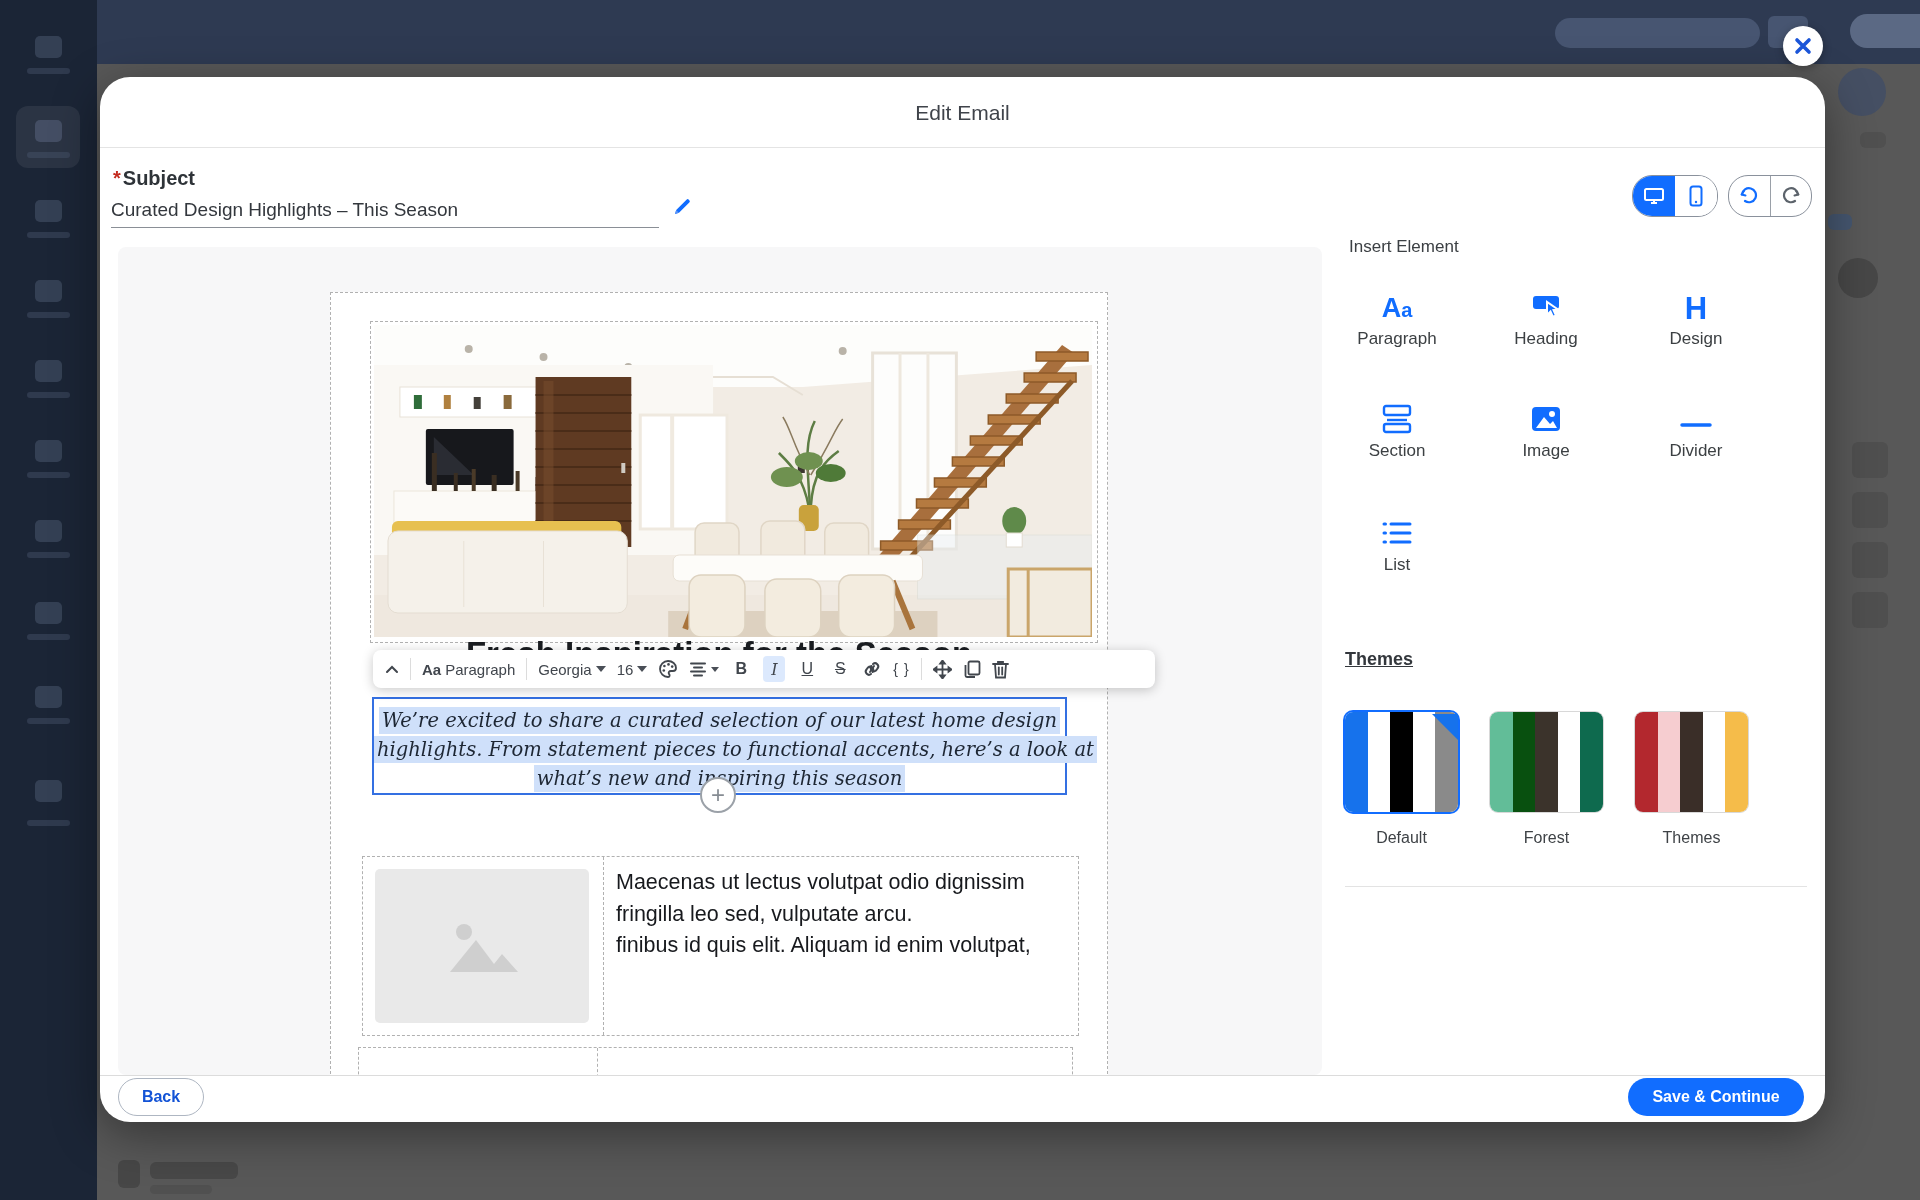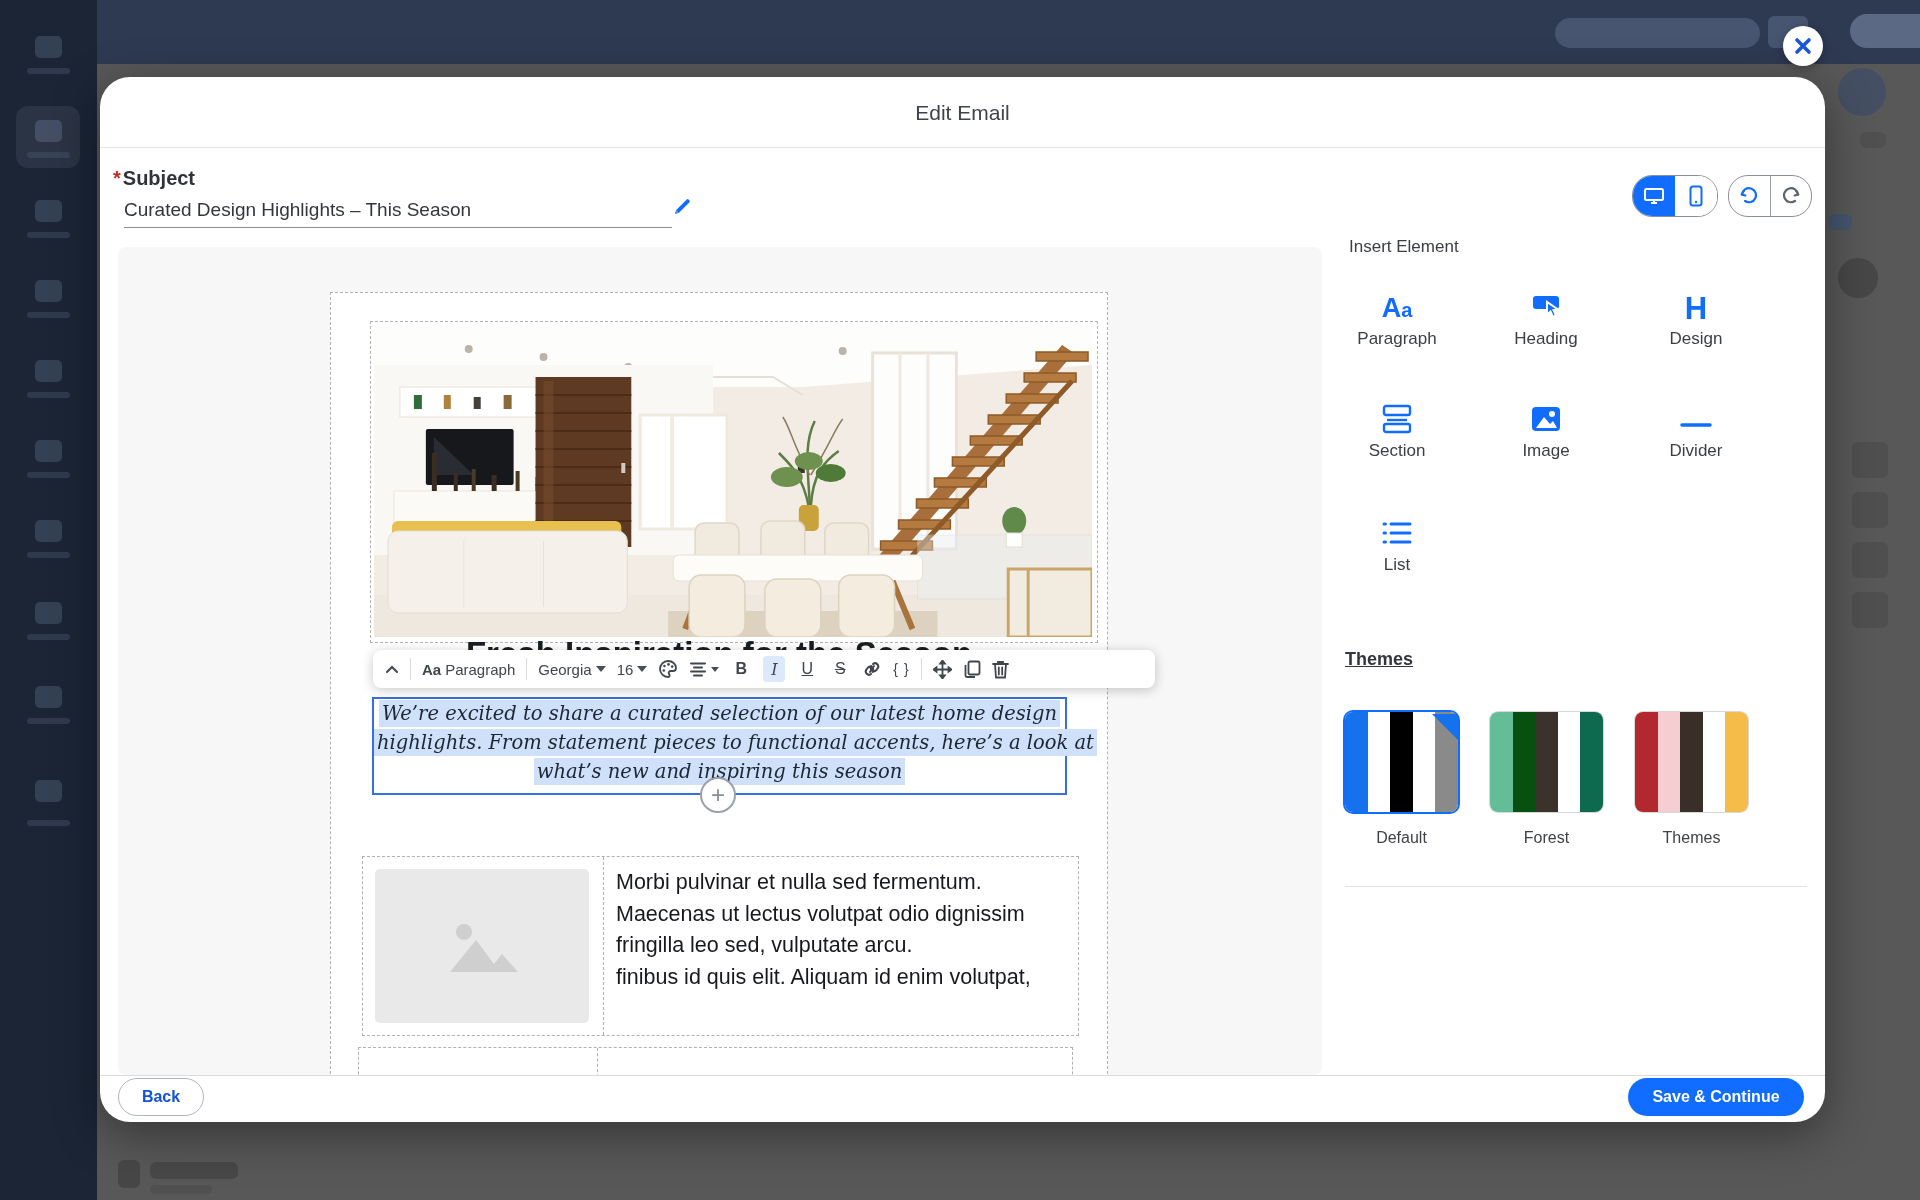--- a/index.html
+++ b/index.html
@@ -25,21 +25,21 @@
 
   
   #modal{left:100px;top:77px;width:1725px;height:1045px;background:#fff;border-radius:30px;
          box-shadow:0 12px 48px rgba(0,0,0,.4);z-index:20;}
   #modal-header{left:0;top:0;width:100%;height:70px;border-bottom:1px solid #e4e4e4;}
   #modal-title{width:100%;top:24px;text-align:center;font-size:21px;color:#3f434a;}
 
   
   #subject-label{left:13px;top:90px;font-size:20px;font-weight:bold;color:#2e3338;}
   .req{color:#c42b1f;margin-right:2px;}
-  #subject-value{left:24px;top:118px;width:548px;height:32px;font-size:19px;color:#33373d;
+  #subject-value{left:11px;top:118px;width:548px;height:32px;font-size:19px;color:#33373d;
                  border-bottom:1px solid #8a8f96;line-height:30px;white-space:nowrap;}
   #subject-pencil{left:572px;top:120px;}
 
   
   #view-toggle{left:1532px;top:98px;width:84px;height:40px;border:1px solid #8a919c;border-radius:20px;
                overflow:hidden;display:flex;}
   .vt-half{width:42px;height:40px;display:flex;align-items:center;justify-content:center;cursor:pointer;}
   #vt-desktop{background:#116dff;}
   #vt-mobile{background:#fff;}
   #undo-redo{left:1628px;top:98px;width:82px;height:40px;border:1px solid #8a919c;border-radius:20px;
@@ -67,21 +67,21 @@
   .caret.sm{border-left-width:4px;border-right-width:4px;border-top-width:5px;}
   .fmt{font-size:16px;width:22px;height:26px;display:flex;align-items:center;justify-content:center;border-radius:4px;}
   .fmt.active{background:#dce9fd;}
   .fmt.b{font-weight:bold;}
   .fmt.i{font-family:"DejaVu Serif",serif;font-style:italic;}
   .fmt.u{text-decoration:underline;}
   .fmt.s{text-decoration:line-through;}
 
   
   #para-block{left:254px;top:450px;width:695px;height:98px;border:2px solid #3470e2;background:#fff;
-              text-align:center;box-sizing:border-box;z-index:2;}
+              text-align:center;padding-top:7px;box-sizing:border-box;z-index:2;}
   .para-line{font-family:"DejaVu Serif",serif;font-style:italic;font-size:19.5px;line-height:29px;
              color:#1d2633;white-space:nowrap;}
   .para-line span{background:#cfe0fa;padding:2px 3px;}
   #add-btn{left:582px;top:530px;width:36px;height:36px;border-radius:50%;background:#fff;
            border:2px solid #9ba1a8;box-sizing:border-box;display:flex;align-items:center;justify-content:center;
            font-size:24px;color:#868c93;z-index:6;cursor:pointer;font-weight:300;}
 
   
   #section2{left:244px;top:609px;width:715px;height:178px;border:1px dashed #b1b1b1;}
   #img-placeholder{left:12px;top:12px;width:214px;height:154px;background:#e9e9e9;border-radius:5px;
@@ -434,21 +434,20 @@
 
       <div id="section2" class="abs">
         <div id="img-placeholder" class="abs">
           <svg width="80" height="60" viewBox="0 0 80 60">
               <circle cx="22" cy="16" r="8" fill="#cfcfcf"></circle>
               <polygon points="8,56 34,24 52,48 60,38 76,56" fill="#cfcfcf"></polygon>
             </svg>
         </div>
         <div id="sec2-divider" class="abs"></div>
         <div id="sec2-text" class="abs">
-          <div>Morbi pulvinar et nulla sed fermentum.</div>
           <div>Maecenas ut lectus volutpat odio dignissim</div>
           <div>fringilla leo sed, vulputate arcu.</div>
           <div>finibus id quis elit. Aliquam id enim volutpat,</div>
         </div>
       </div>
 
       <div id="section3" class="abs">
         <div id="sec3-divider" class="abs"></div>
       </div>
     </div>

